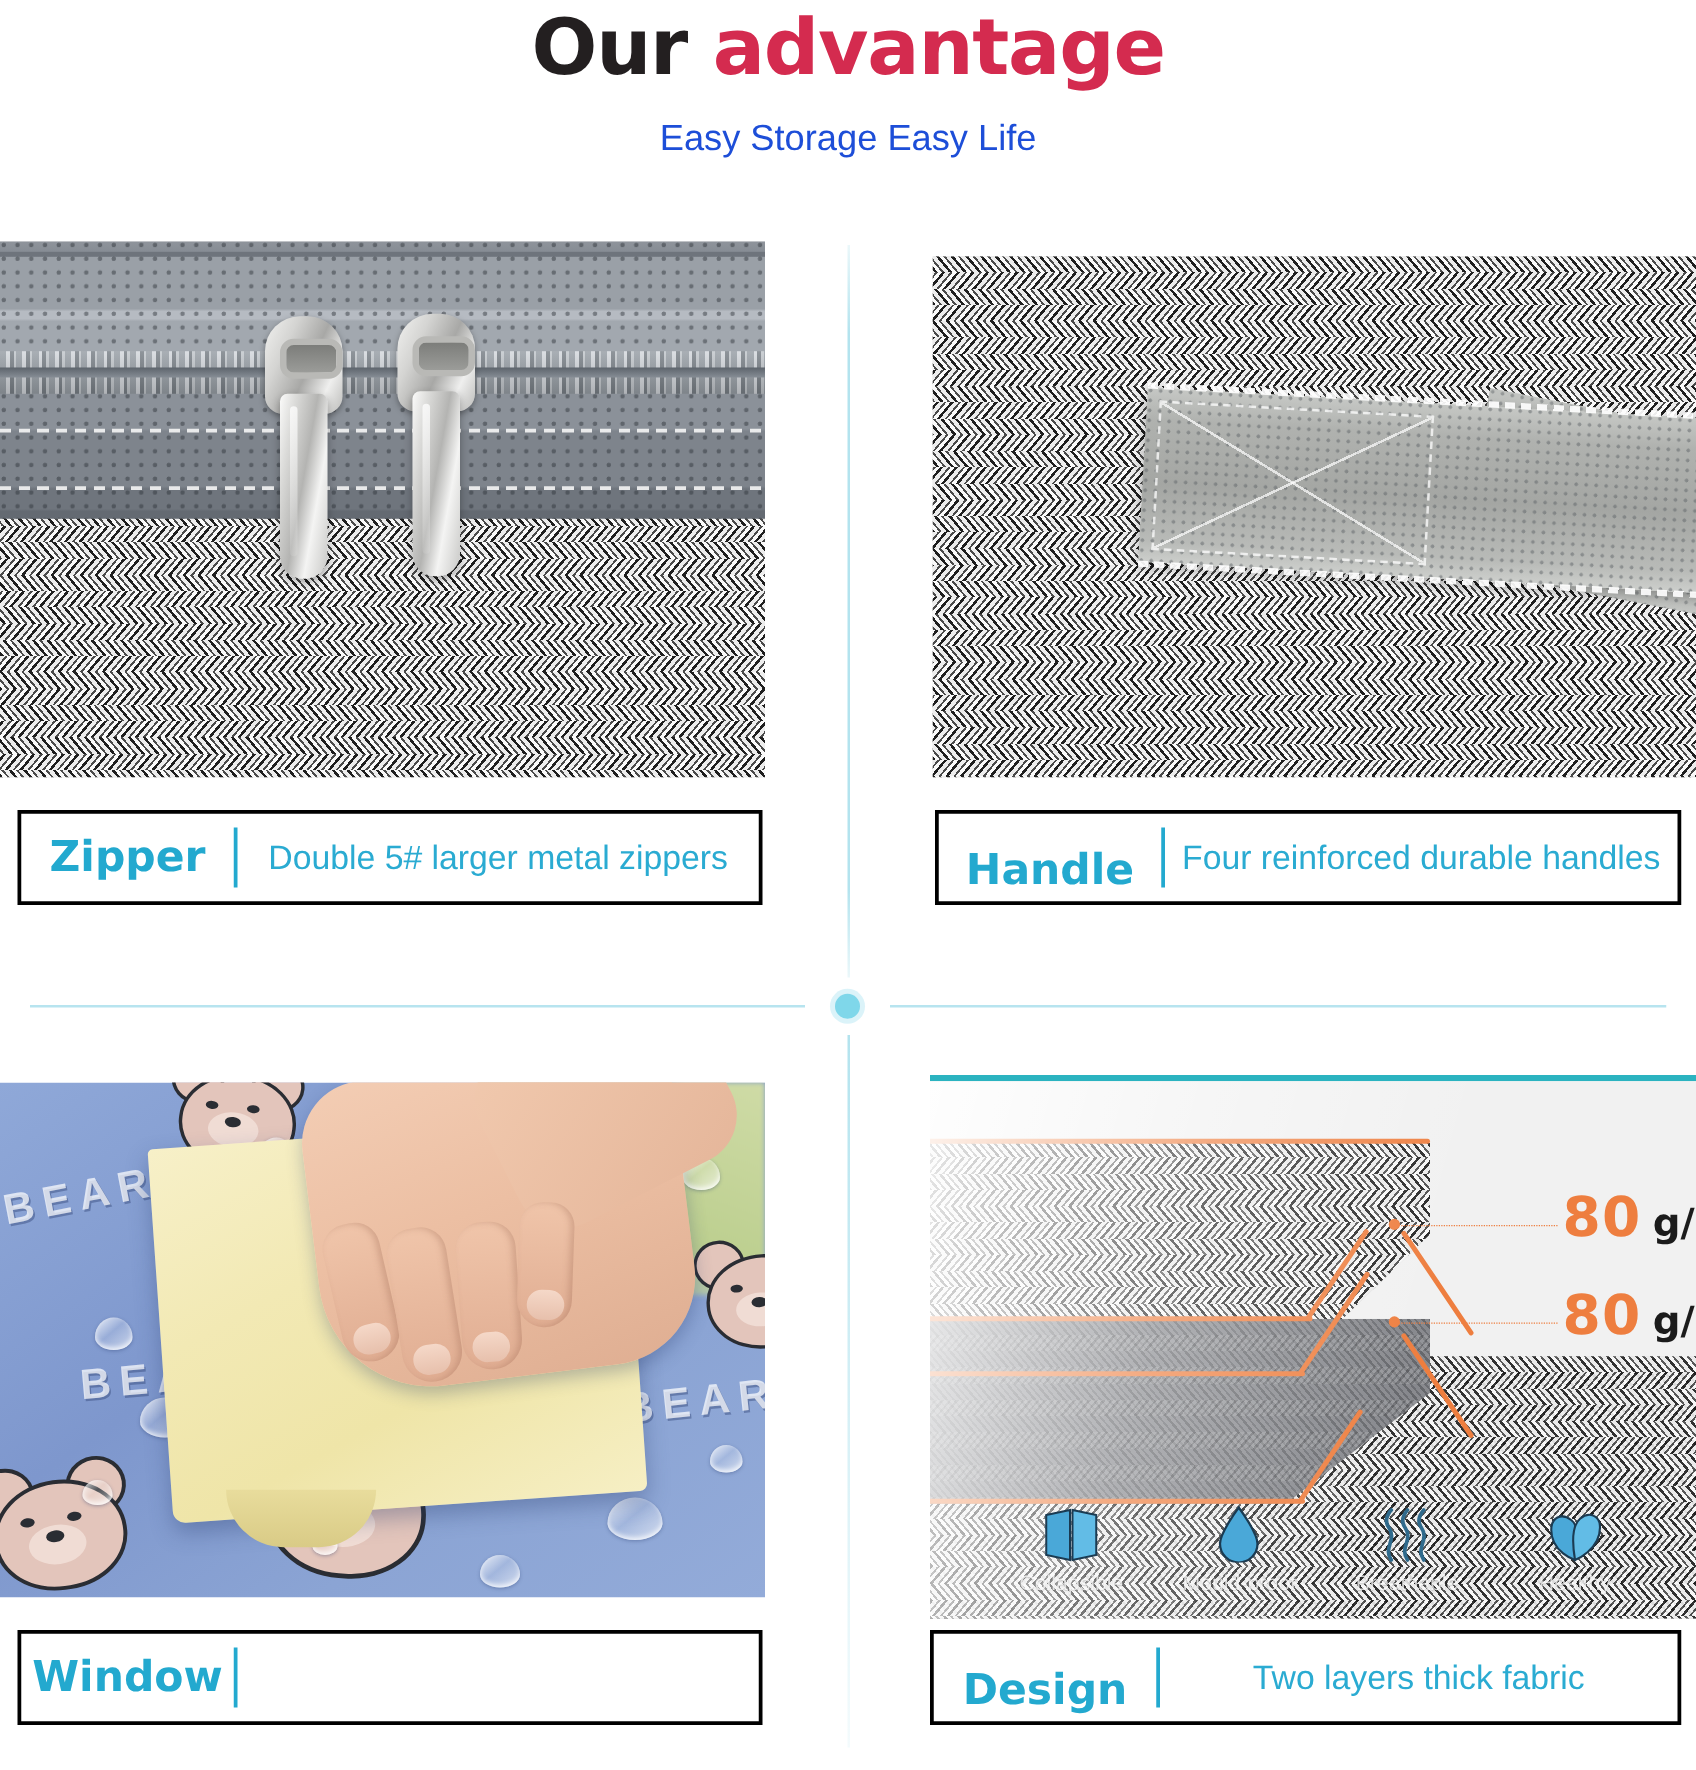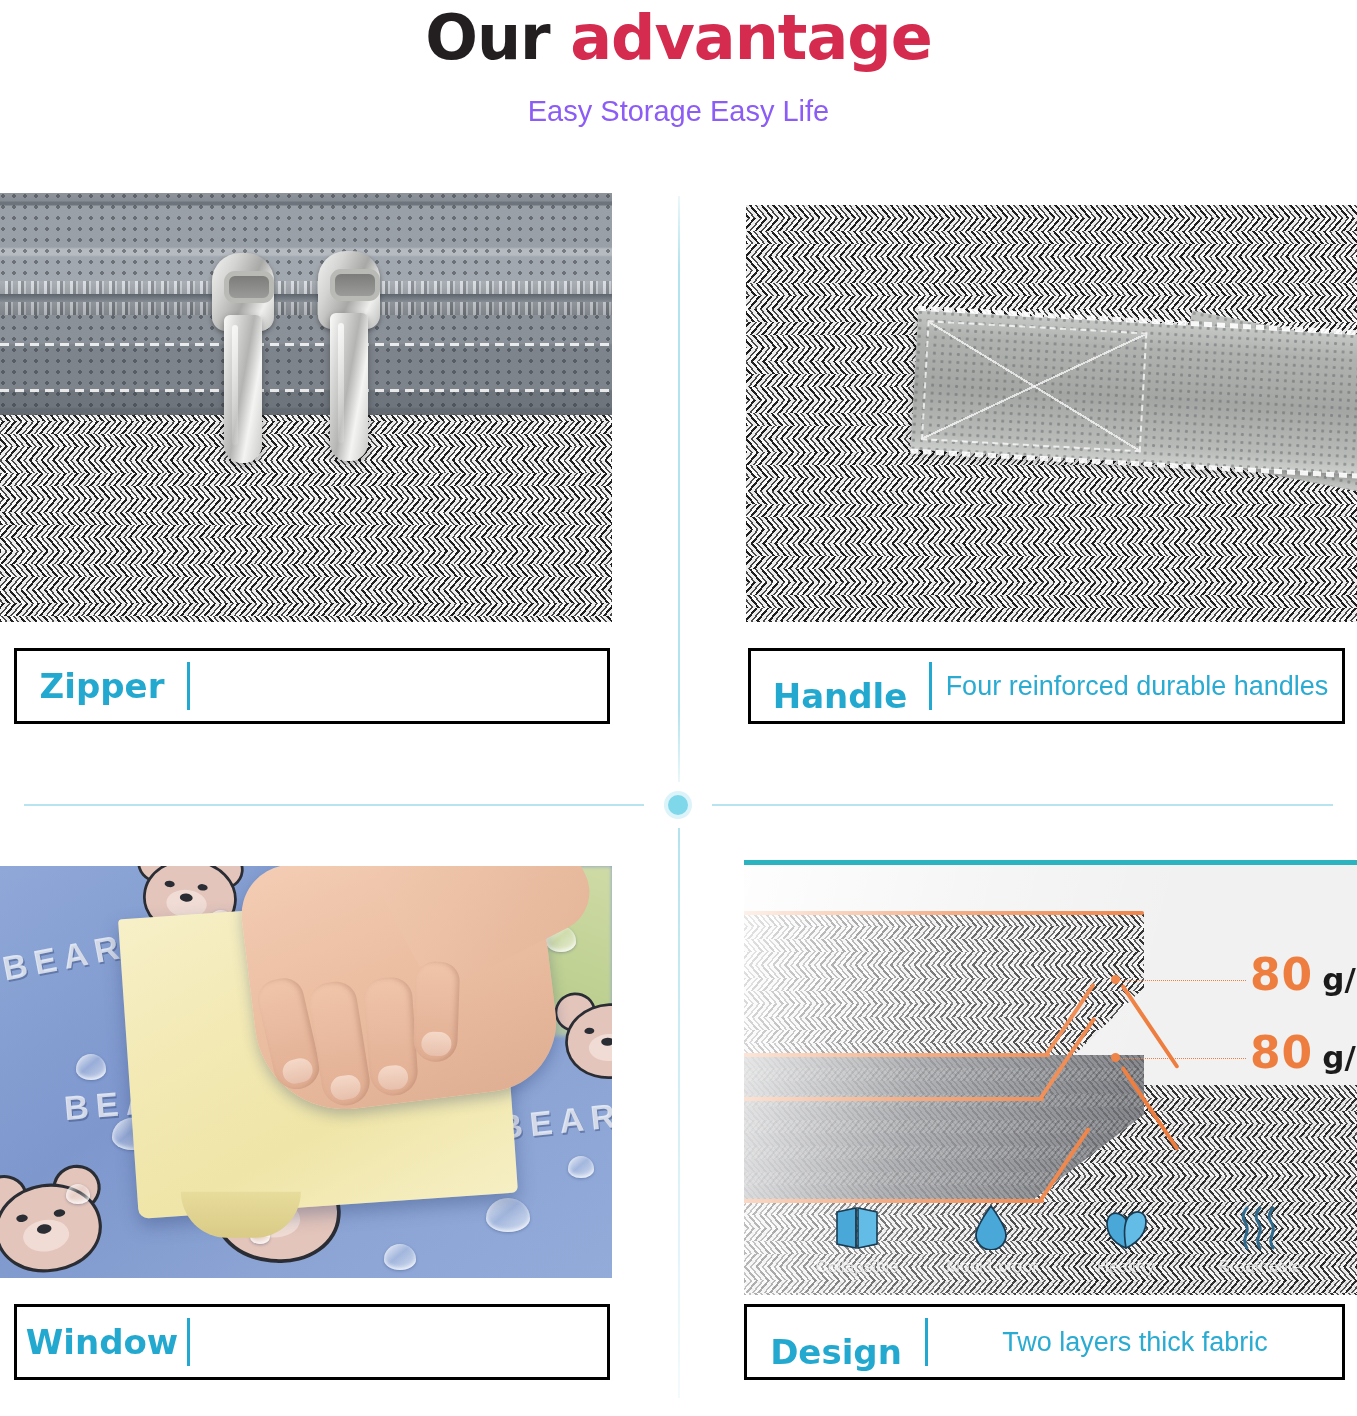--- a/index.html
+++ b/index.html
@@ -18,21 +18,21 @@
     text-align:center;
     font-size:62px;font-weight:700;letter-spacing:-1px;
     line-height:72px;
     font-family:"DejaVu Sans", sans-serif;
   }
   .title .t-dark{color:#231f20;}
   .title .t-accent{color:#d42b4f;}
   .subtitle{
     position:absolute;left:0;top:95px;width:1357px;
     text-align:center;
-    font-size:29px;font-weight:400;color:#8b5cf6;
+    font-size:29px;font-weight:400;color:#1d4ed8;
     font-family:"Liberation Sans", sans-serif;
   }
 
   
   .cell{position:absolute;}
   .cell-tl{left:0;top:193px;width:612px;height:429px;}
   .cell-tr{left:746px;top:205px;width:611px;height:417px;}
   .cell-bl{left:0;top:866px;width:612px;height:412px;}
   .cell-br{left:744px;top:860px;width:613px;height:435px;}
 
@@ -553,52 +553,53 @@
         <div class="feat-ico">
           <svg width="36" height="46" viewBox="0 0 36 46">
             <path d="M18 2 C18 2 33 22 33 31 A15 15 0 0 1 3 31 C3 22 18 2 18 2 Z" fill="#4aa8d8" stroke="#1b3b52" stroke-width="1.8"></path>
           </svg>
         </div>
         <div class="feat-lbl">Mould-proof</div>
       </div>
 
       <div class="feat">
         <div class="feat-ico">
-          <svg width="50" height="46" viewBox="0 0 50 46">
-            <path d="M25 44 C25 44 6 38 6 20 C6 10 14 6 22 12 C29 17 27 32 25 44 Z" fill="#4aa8d8" stroke="#1b3b52" stroke-width="1.7"></path>
-            <path d="M25 44 C25 44 45 36 45 18 C45 8 36 5 29 11 C22 17 23 32 25 44 Z" fill="#62bce6" stroke="#1b3b52" stroke-width="1.7"></path>
-          </svg>
-        </div>
-        <div class="feat-lbl">Healthy</div>
-      </div>
-
-      <div class="feat">
-        <div class="feat-ico">
           <svg width="48" height="46" viewBox="0 0 48 46">
             <path d="M11 44 C4 34 16 28 9 18 C4 11 11 4 11 4" fill="none" stroke="#2f6a8c" stroke-width="3" stroke-linecap="round"></path>
             <path d="M24 44 C17 34 29 28 22 18 C17 11 24 4 24 4" fill="none" stroke="#2f6a8c" stroke-width="3" stroke-linecap="round"></path>
             <path d="M37 44 C30 34 42 28 35 18 C30 11 37 4 37 4" fill="none" stroke="#2f6a8c" stroke-width="3" stroke-linecap="round"></path>
           </svg>
         </div>
         <div class="feat-lbl">Breathable</div>
       </div>
 
+      <div class="feat">
+        <div class="feat-ico">
+          <svg width="50" height="46" viewBox="0 0 50 46">
+            <path d="M25 44 C25 44 6 38 6 20 C6 10 14 6 22 12 C29 17 27 32 25 44 Z" fill="#4aa8d8" stroke="#1b3b52" stroke-width="1.7"></path>
+            <path d="M25 44 C25 44 45 36 45 18 C45 8 36 5 29 11 C22 17 23 32 25 44 Z" fill="#62bce6" stroke="#1b3b52" stroke-width="1.7"></path>
+          </svg>
+        </div>
+        <div class="feat-lbl">Healthy</div>
+      </div>
+
     </div>
   </div>
 </div>
 
 <div class="vline-top"></div>
 <div class="hline-l"></div>
 <div class="hline-r"></div>
 <div class="vline-bot"></div>
 <div class="center-dot"></div>
 
 <div class="label-box lb-tl">
   <div class="lb-title">Zipper</div>
   <div class="lb-div"></div>
+  <div class="lb-desc">Double 5# larger metal zippers</div>
 </div>
 
 <div class="label-box lb-tr">
   <div class="lb-title">Handle</div>
   <div class="lb-div"></div>
   <div class="lb-desc">Four reinforced durable handles</div>
 </div>
 
 <div class="label-box lb-bl">
   <div class="lb-title">Window</div>

